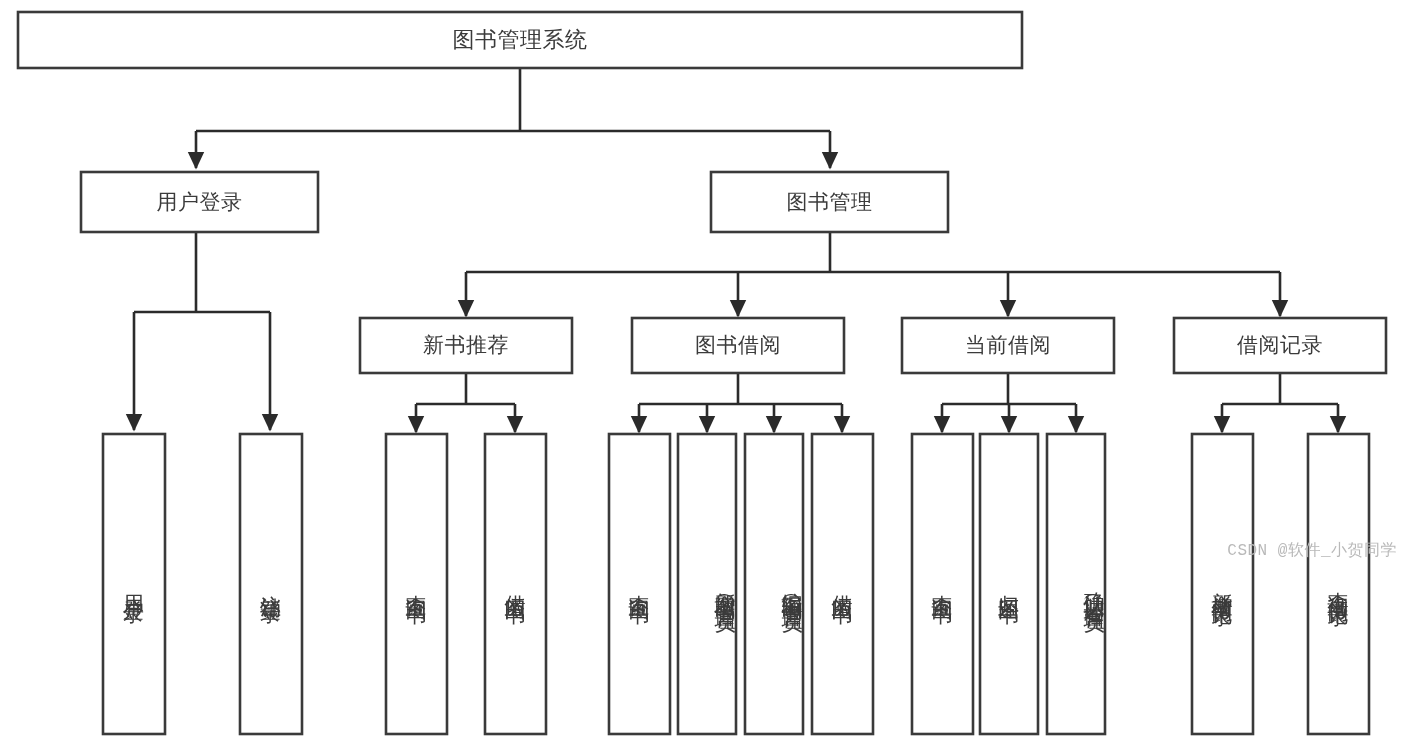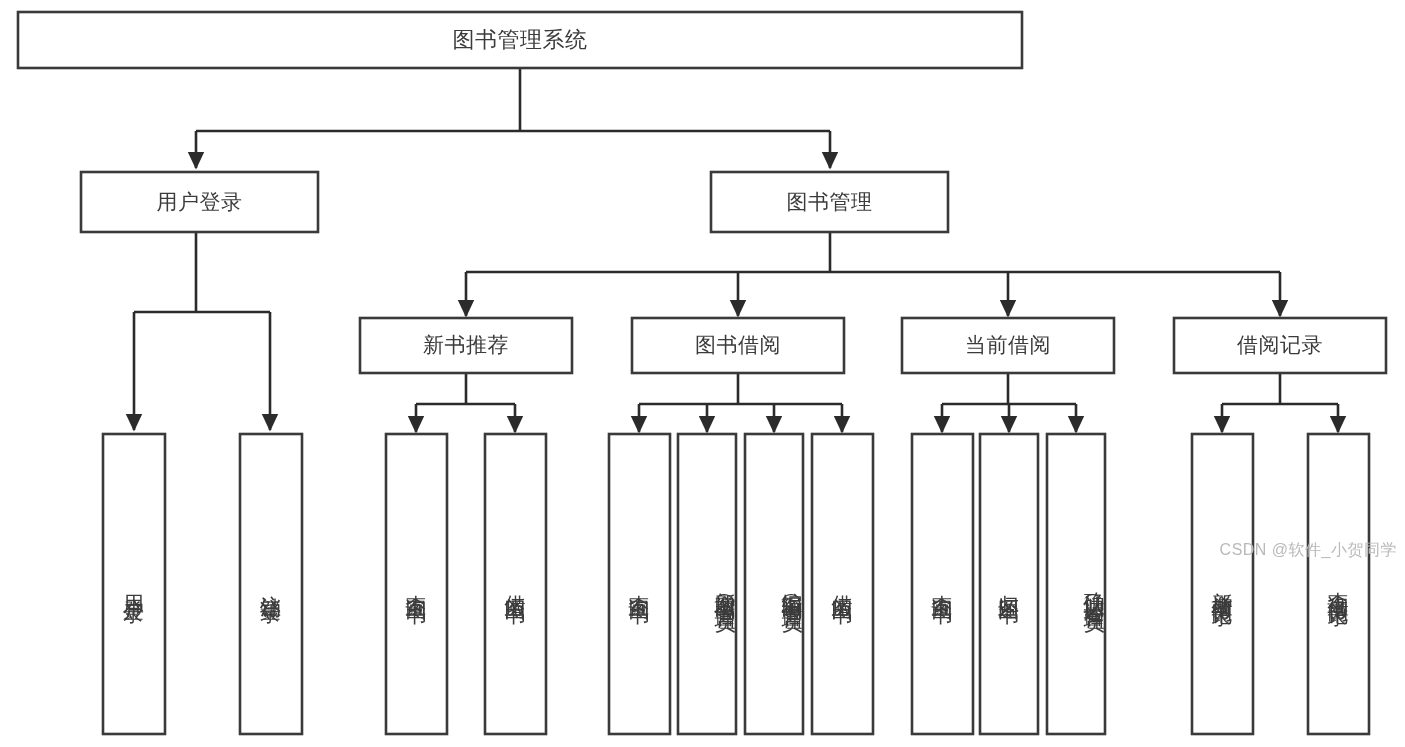--- a/index.html
+++ b/index.html
@@ -68,21 +68,21 @@
     letter-spacing: 3px;
     line-height: 1;
     white-space: nowrap;
     text-align: center;
     pointer-events: none;
   }
   .watermark {
     position: absolute;
     right: 8px;
     bottom: 6px;
-    font-family: Liberation Sans, sans-serif;
+    font-family: Liberation Mono, monospace;
     font-size: 16px;
     color: #b9b9b9;
     letter-spacing: 0.5px;
     white-space: nowrap;
   }
 </style>
 </head>
 <body>
 
 <div id="diagram-root">

